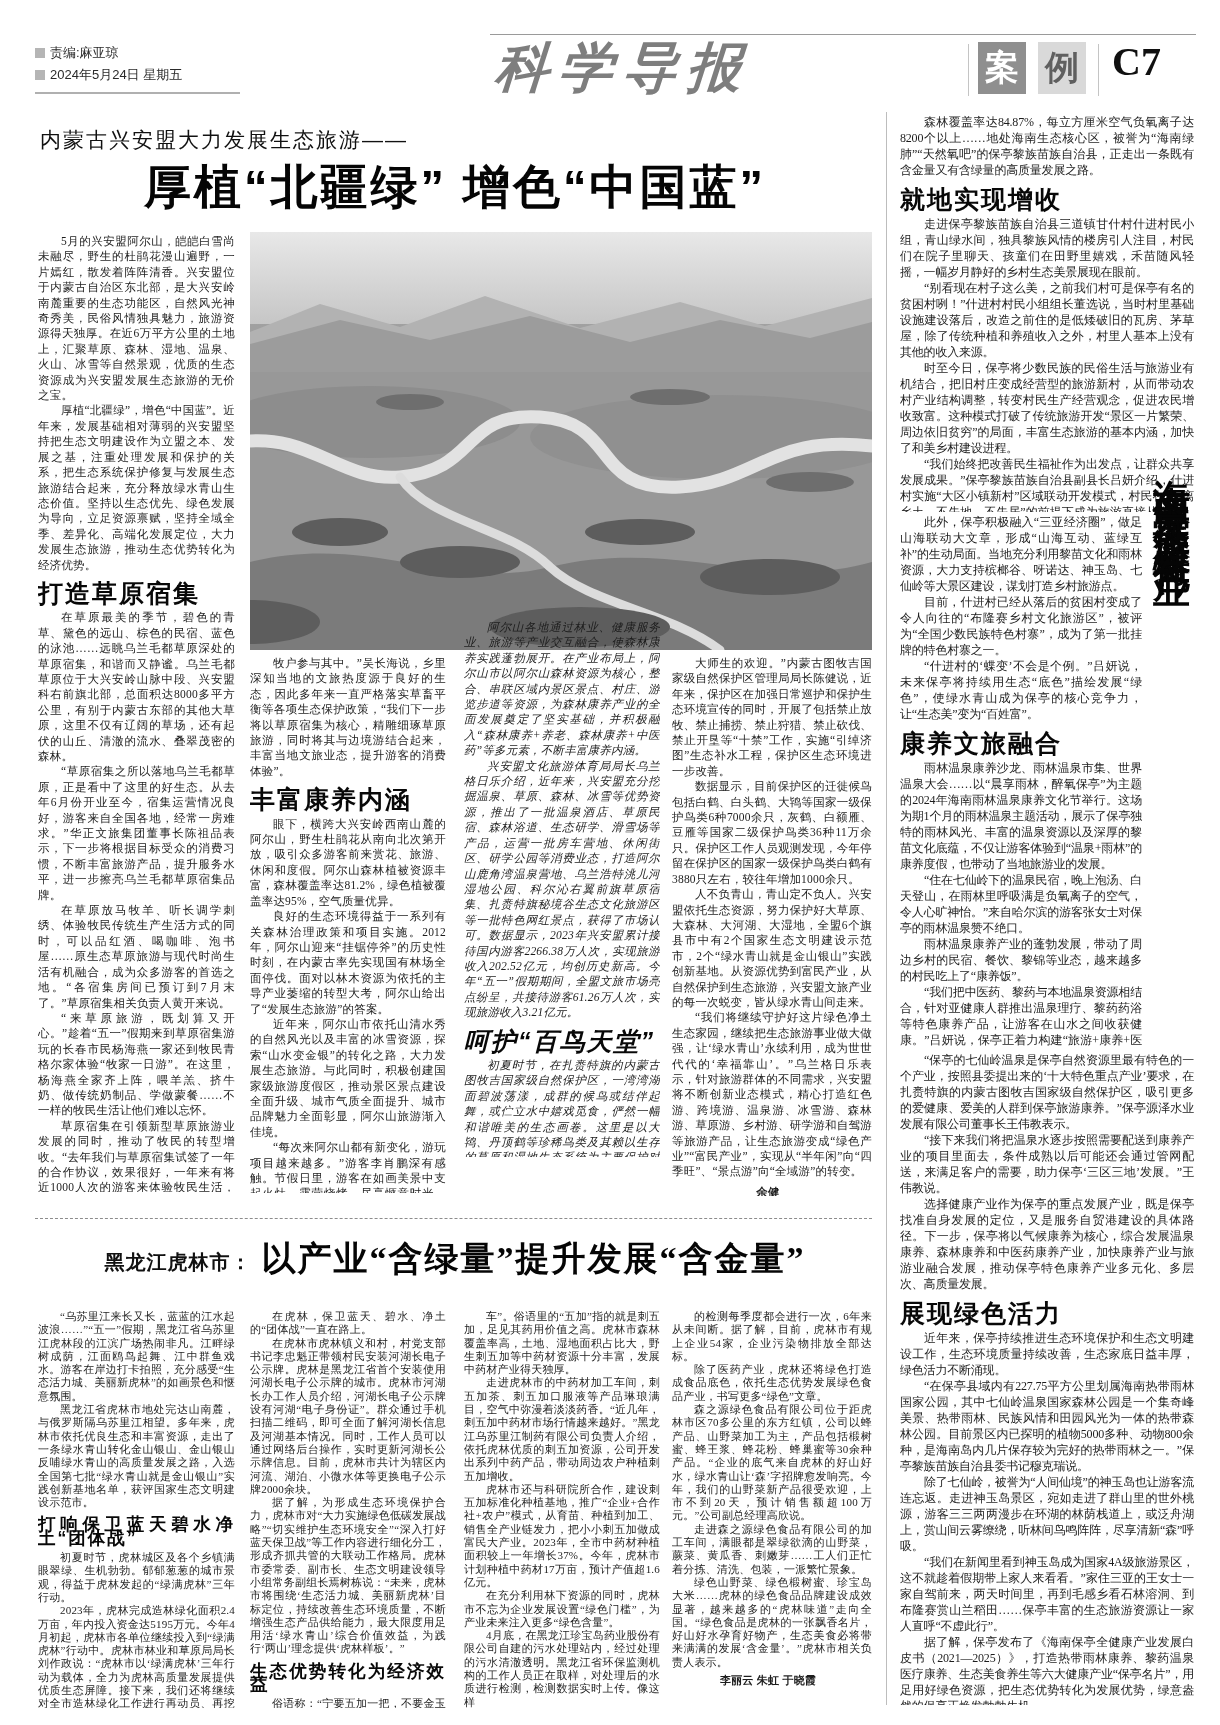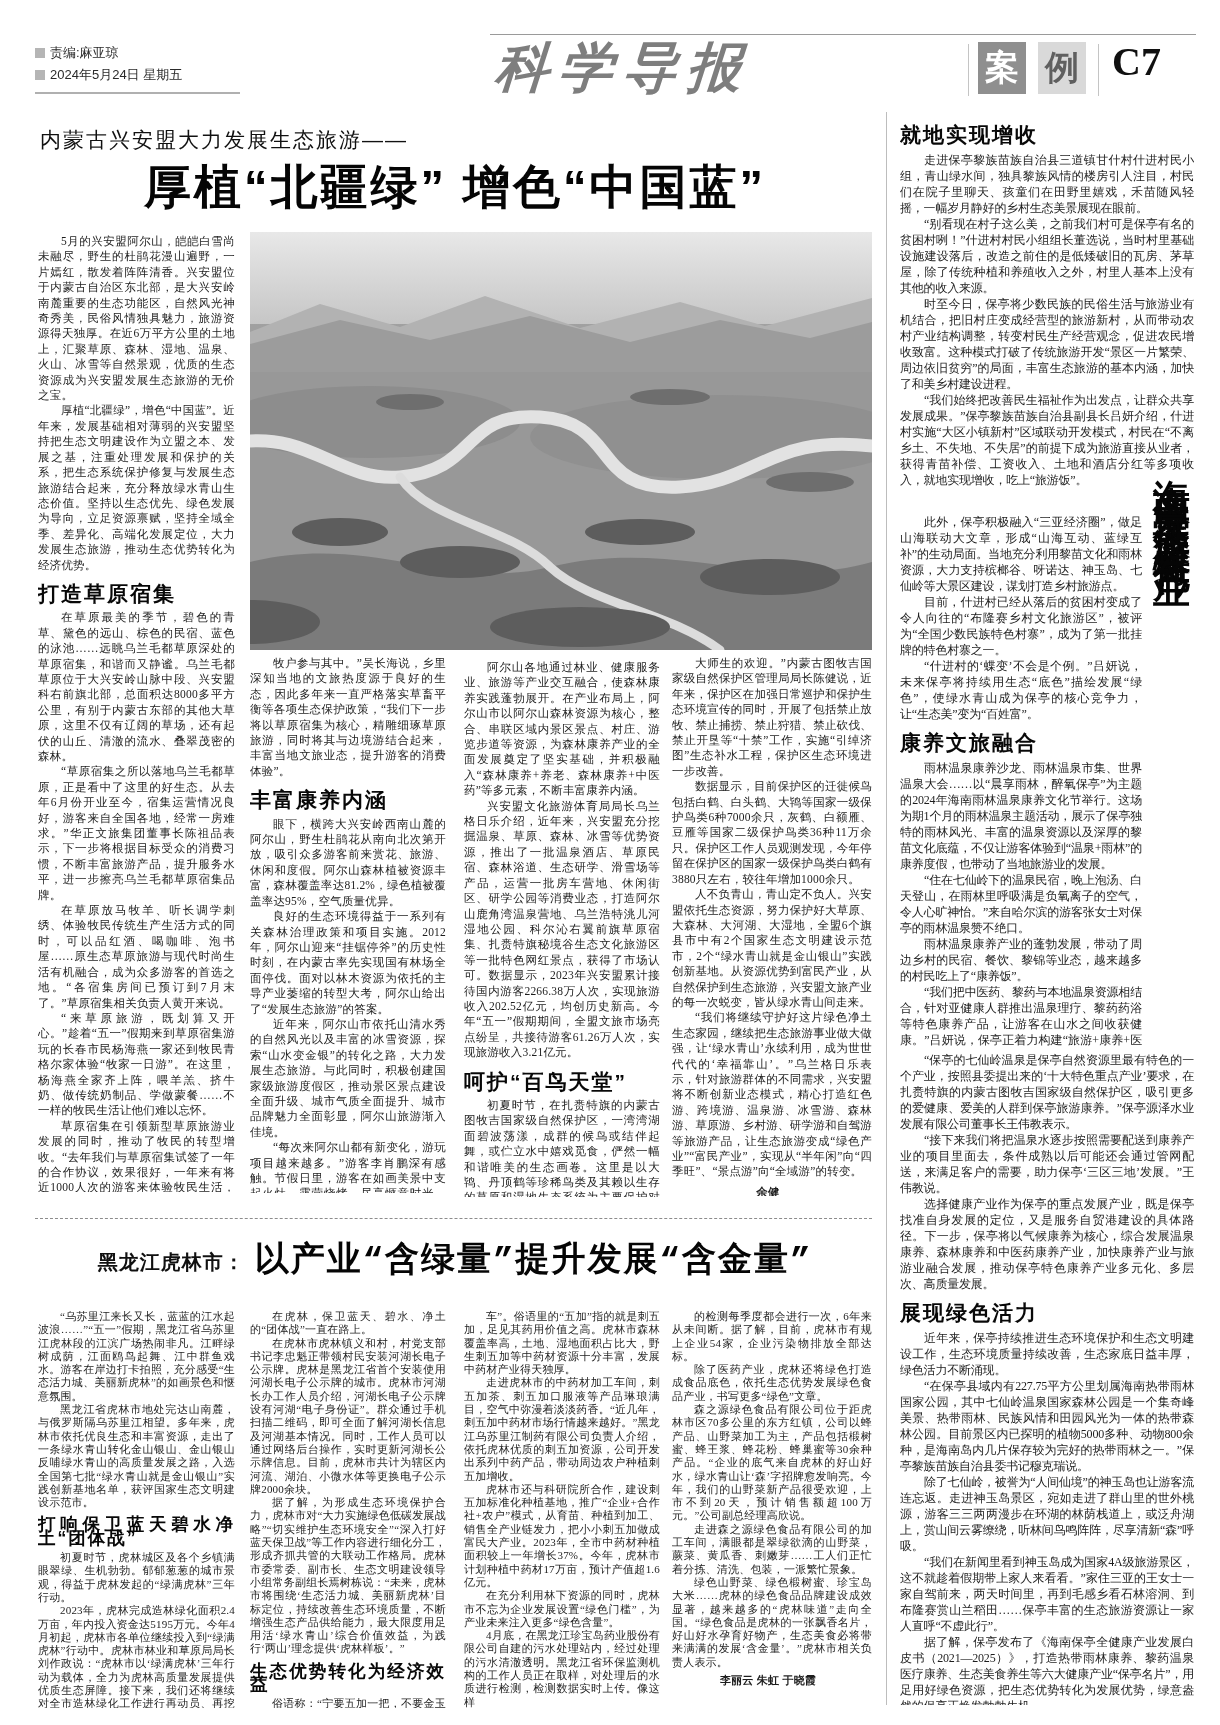--- a/index.html
+++ b/index.html
@@ -21,30 +21,30 @@
   .hdr-vline{width:1px;background:#c4c4c4;}
   .page-no{font-family:"Liberation Serif",serif;font-weight:bold;font-size:40px;color:#101010;}
   
   .kicker{font-family:"Liberation Sans",sans-serif;font-size:21px;color:#111;letter-spacing:2px;}
   .main-headline{font-family:"Liberation Sans",sans-serif;font-weight:900;font-size:47px;
                  letter-spacing:3px;color:#050505;text-align:center;white-space:nowrap;}
   .vert-headline{writing-mode:vertical-rl;font-family:"Liberation Sans",sans-serif;
                  font-weight:900;font-size:37px;letter-spacing:7px;color:#050505;}
   .b-kicker{font-family:"Liberation Sans",sans-serif;font-weight:bold;font-size:20px;color:#101010;
             letter-spacing:1px;}
-  .b-headline{font-family:Liberation Mono, monospace;font-weight:900;font-size:34px;
+  .b-headline{font-family:Liberation Serif, serif;font-weight:900;font-size:34px;
               letter-spacing:2px;color:#050505;white-space:nowrap;}
   
   .col{position:absolute;overflow:hidden;text-align:justify;text-justify:inter-ideograph;}
   .col p{margin:0;}
   .col p.para{text-indent:2em;}
   .main-col{font-size:11.5px;line-height:15.4px;letter-spacing:0.2px;}
   .right-col{font-size:12px;line-height:16px;letter-spacing:-0.2px;}
   .bottom-col{font-size:11px;line-height:13.3px;letter-spacing:0.2px;}
-  .sec-head{font-family:"Liberation Sans",sans-serif;font-weight:bold;font-size:21px;
+  .sec-head{font-family:"Liberation Sans",sans-serif;font-weight:bold;font-size:25px;
             letter-spacing:2px;margin:13px 0 9px 0 !important;text-indent:0 !important;color:#080808;}
   .bottom-col .sec-head{font-size:17.5px;margin:9px 0 6px 0 !important;}
   .byline{text-align:center;font-family:"Liberation Sans",sans-serif;font-weight:bold;
           padding-right:8px;margin-top:5px !important;}
   
   .vrule{width:1px;background:#bdbdbd;}
   .dashed-rule{border-top:1px dashed #8c8c8c;height:0;}
   .photo-frame{overflow:hidden;background:#a9a9a9;}
 </style>
 </head>
@@ -124,37 +124,38 @@
       <p class="para">草原宿集在引领新型草原旅游业发展的同时，推动了牧民的转型增收。“去年我们与草原宿集试签了一年的合作协议，效果很好，一年来有将近1000人次的游客来体验牧民生活，也增加了我们的收入。今年我们还要继续合作。”青格尔说。</p>
     </div>
   <div class="col main-col" style="left:250px;top:656px;width:196px;height:537px;">
       <p class="para">牧户参与其中。”吴长海说，乡里深知当地的文旅热度源于良好的生态，因此多年来一直严格落实草畜平衡等各项生态保护政策，“我们下一步将以草原宿集为核心，精雕细琢草原旅游，同时将其与边境游结合起来，丰富当地文旅业态，提升游客的消费体验”。</p>
       <p class="sec-head">丰富康养内涵</p>
       <p class="para">眼下，横跨大兴安岭西南山麓的阿尔山，野生杜鹃花从南向北次第开放，吸引众多游客前来赏花、旅游、休闲和度假。阿尔山森林植被资源丰富，森林覆盖率达81.2%，绿色植被覆盖率达95%，空气质量优异。</p>
       <p class="para">良好的生态环境得益于一系列有关森林治理政策和项目实施。2012年，阿尔山迎来“挂锯停斧”的历史性时刻，在内蒙古率先实现国有林场全面停伐。面对以林木资源为依托的主导产业萎缩的转型大考，阿尔山给出了“发展生态旅游”的答案。</p>
       <p class="para">近年来，阿尔山市依托山清水秀的自然风光以及丰富的冰雪资源，探索“山水变金银”的转化之路，大力发展生态旅游。与此同时，积极创建国家级旅游度假区，推动景区景点建设全面升级、城市气质全面提升、城市品牌魅力全面彰显，阿尔山旅游渐入佳境。</p>
       <p class="para">“每次来阿尔山都有新变化，游玩项目越来越多。”游客李肖鹏深有感触。节假日里，游客在如画美景中支起火灶，露营烧烤，尽享惬意时光。短短几年时间，</p>
     </div>
-  <div class="col main-col" style="left:464px;top:660px;width:196px;height:537px;">
+  <div class="col main-col" style="left:464px;top:620px;width:196px;height:537px;font-style:italic;">
       <p class="para">阿尔山各地通过林业、健康服务业、旅游等产业交互融合，使森林康养实践蓬勃展开。在产业布局上，阿尔山市以阿尔山森林资源为核心，整合、串联区域内景区景点、村庄、游览步道等资源，为森林康养产业的全面发展奠定了坚实基础，并积极融入“森林康养+养老、森林康养+中医药”等多元素，不断丰富康养内涵。</p>
       <p class="para">兴安盟文化旅游体育局局长乌兰格日乐介绍，近年来，兴安盟充分挖掘温泉、草原、森林、冰雪等优势资源，推出了一批温泉酒店、草原民宿、森林浴道、生态研学、滑雪场等产品，运营一批房车营地、休闲街区、研学公园等消费业态，打造阿尔山鹿角湾温泉营地、乌兰浩特洮儿河湿地公园、科尔沁右翼前旗草原宿集、扎赉特旗秘境谷生态文化旅游区等一批特色网红景点，获得了市场认可。数据显示，2023年兴安盟累计接待国内游客2266.38万人次，实现旅游收入202.52亿元，均创历史新高。今年“五一”假期期间，全盟文旅市场亮点纷呈，共接待游客61.26万人次，实现旅游收入3.21亿元。</p>
       <p class="sec-head">呵护“百鸟天堂”</p>
       <p class="para">初夏时节，在扎赉特旗的内蒙古图牧吉国家级自然保护区，一湾湾湖面碧波荡漾，成群的候鸟或结伴起舞，或伫立水中嬉戏觅食，俨然一幅和谐唯美的生态画卷。这里是以大鸨、丹顶鹤等珍稀鸟类及其赖以生存的草原和湿地生态系统为主要保护对象的自然保护区。保护区内鸟类众多，被誉为“百鸟天堂”。</p>
     </div>
   <div class="col main-col" style="left:672px;top:656px;width:200px;height:540px;">
       <p class="para">大师生的欢迎。”内蒙古图牧吉国家级自然保护区管理局局长陈健说，近年来，保护区在加强日常巡护和保护生态环境宣传的同时，开展了包括禁止放牧、禁止捕捞、禁止狩猎、禁止砍伐、禁止开垦等“十禁”工作，实施“引绰济图”生态补水工程，保护区生态环境进一步改善。</p>
       <p class="para">数据显示，目前保护区的迁徙候鸟包括白鹤、白头鹤、大鸨等国家一级保护鸟类6种7000余只，灰鹤、白额雁、豆雁等国家二级保护鸟类36种11万余只。保护区工作人员观测发现，今年停留在保护区的国家一级保护鸟类白鹤有3880只左右，较往年增加1000余只。</p>
       <p class="para">人不负青山，青山定不负人。兴安盟依托生态资源，努力保护好大草原、大森林、大河湖、大湿地，全盟6个旗县市中有2个国家生态文明建设示范市，2个“绿水青山就是金山银山”实践创新基地。从资源优势到富民产业，从自然保护到生态旅游，兴安盟文旅产业的每一次蜕变，皆从绿水青山间走来。</p>
       <p class="para">“我们将继续守护好这片绿色净土生态家园，继续把生态旅游事业做大做强，让‘绿水青山’永续利用，成为世世代代的‘幸福靠山’。”乌兰格日乐表示，针对旅游群体的不同需求，兴安盟将不断创新业态模式，精心打造红色游、跨境游、温泉游、冰雪游、森林游、草原游、乡村游、研学游和自驾游等旅游产品，让生态旅游变成“绿色产业”“富民产业”，实现从“半年闲”向“四季旺”、“景点游”向“全域游”的转变。</p>
       <p class="byline">余健</p>
     </div>
 
   <div class="abs vrule" style="left:886px;top:112px;height:1593px;"></div>
 
   <div class="col right-col" style="left:900px;top:114px;width:294px;height:398px;">
+      <p class="para">森林覆盖率达84.87%，每立方厘米空气负氧离子达8200个以上……地处海南生态核心区，被誉为“海南绿肺”“天然氧吧”的保亭黎族苗族自治县，正走出一条既有含金量又有含绿量的高质量发展之路。</p>
       <p class="sec-head">就地实现增收</p>
       <p class="para">走进保亭黎族苗族自治县三道镇甘什村什进村民小组，青山绿水间，独具黎族风情的楼房引人注目，村民们在院子里聊天、孩童们在田野里嬉戏，禾苗随风轻摇，一幅岁月静好的乡村生态美景展现在眼前。</p>
       <p class="para">“别看现在村子这么美，之前我们村可是保亭有名的贫困村咧！”什进村村民小组组长董选说，当时村里基础设施建设落后，改造之前住的是低矮破旧的瓦房、茅草屋，除了传统种植和养殖收入之外，村里人基本上没有其他的收入来源。</p>
       <p class="para">时至今日，保亭将少数民族的民俗生活与旅游业有机结合，把旧村庄变成经营型的旅游新村，从而带动农村产业结构调整，转变村民生产经营观念，促进农民增收致富。这种模式打破了传统旅游开发“景区一片繁荣、周边依旧贫穷”的局面，丰富生态旅游的基本内涵，加快了和美乡村建设进程。</p>
       <p class="para">“我们始终把改善民生福祉作为出发点，让群众共享发展成果。”保亭黎族苗族自治县副县长吕妍介绍，什进村实施“大区小镇新村”区域联动开发模式，村民在“不离乡土、不失地、不失居”的前提下成为旅游直接从业者，获得青苗补偿、工资收入、土地和酒店分红等多项收入，就地实现增收，吃上“旅游饭”。</p>
     </div>
   <div class="col right-col" style="left:900px;top:514px;width:242px;height:534px;">
       <p class="para">此外，保亭积极融入“三亚经济圈”，做足山海联动大文章，形成“山海互动、蓝绿互补”的生动局面。当地充分利用黎苗文化和雨林资源，大力支持槟榔谷、呀诺达、神玉岛、七仙岭等大景区建设，谋划打造乡村旅游点。</p>
       <p class="para">目前，什进村已经从落后的贫困村变成了令人向往的“布隆赛乡村文化旅游区”，被评为“全国少数民族特色村寨”，成为了第一批挂牌的特色村寨之一。</p>
       <p class="para">“什进村的‘蝶变’不会是个例。”吕妍说，未来保亭将持续用生态“底色”描绘发展“绿色”，使绿水青山成为保亭的核心竞争力，让“生态美”变为“百姓富”。</p>

